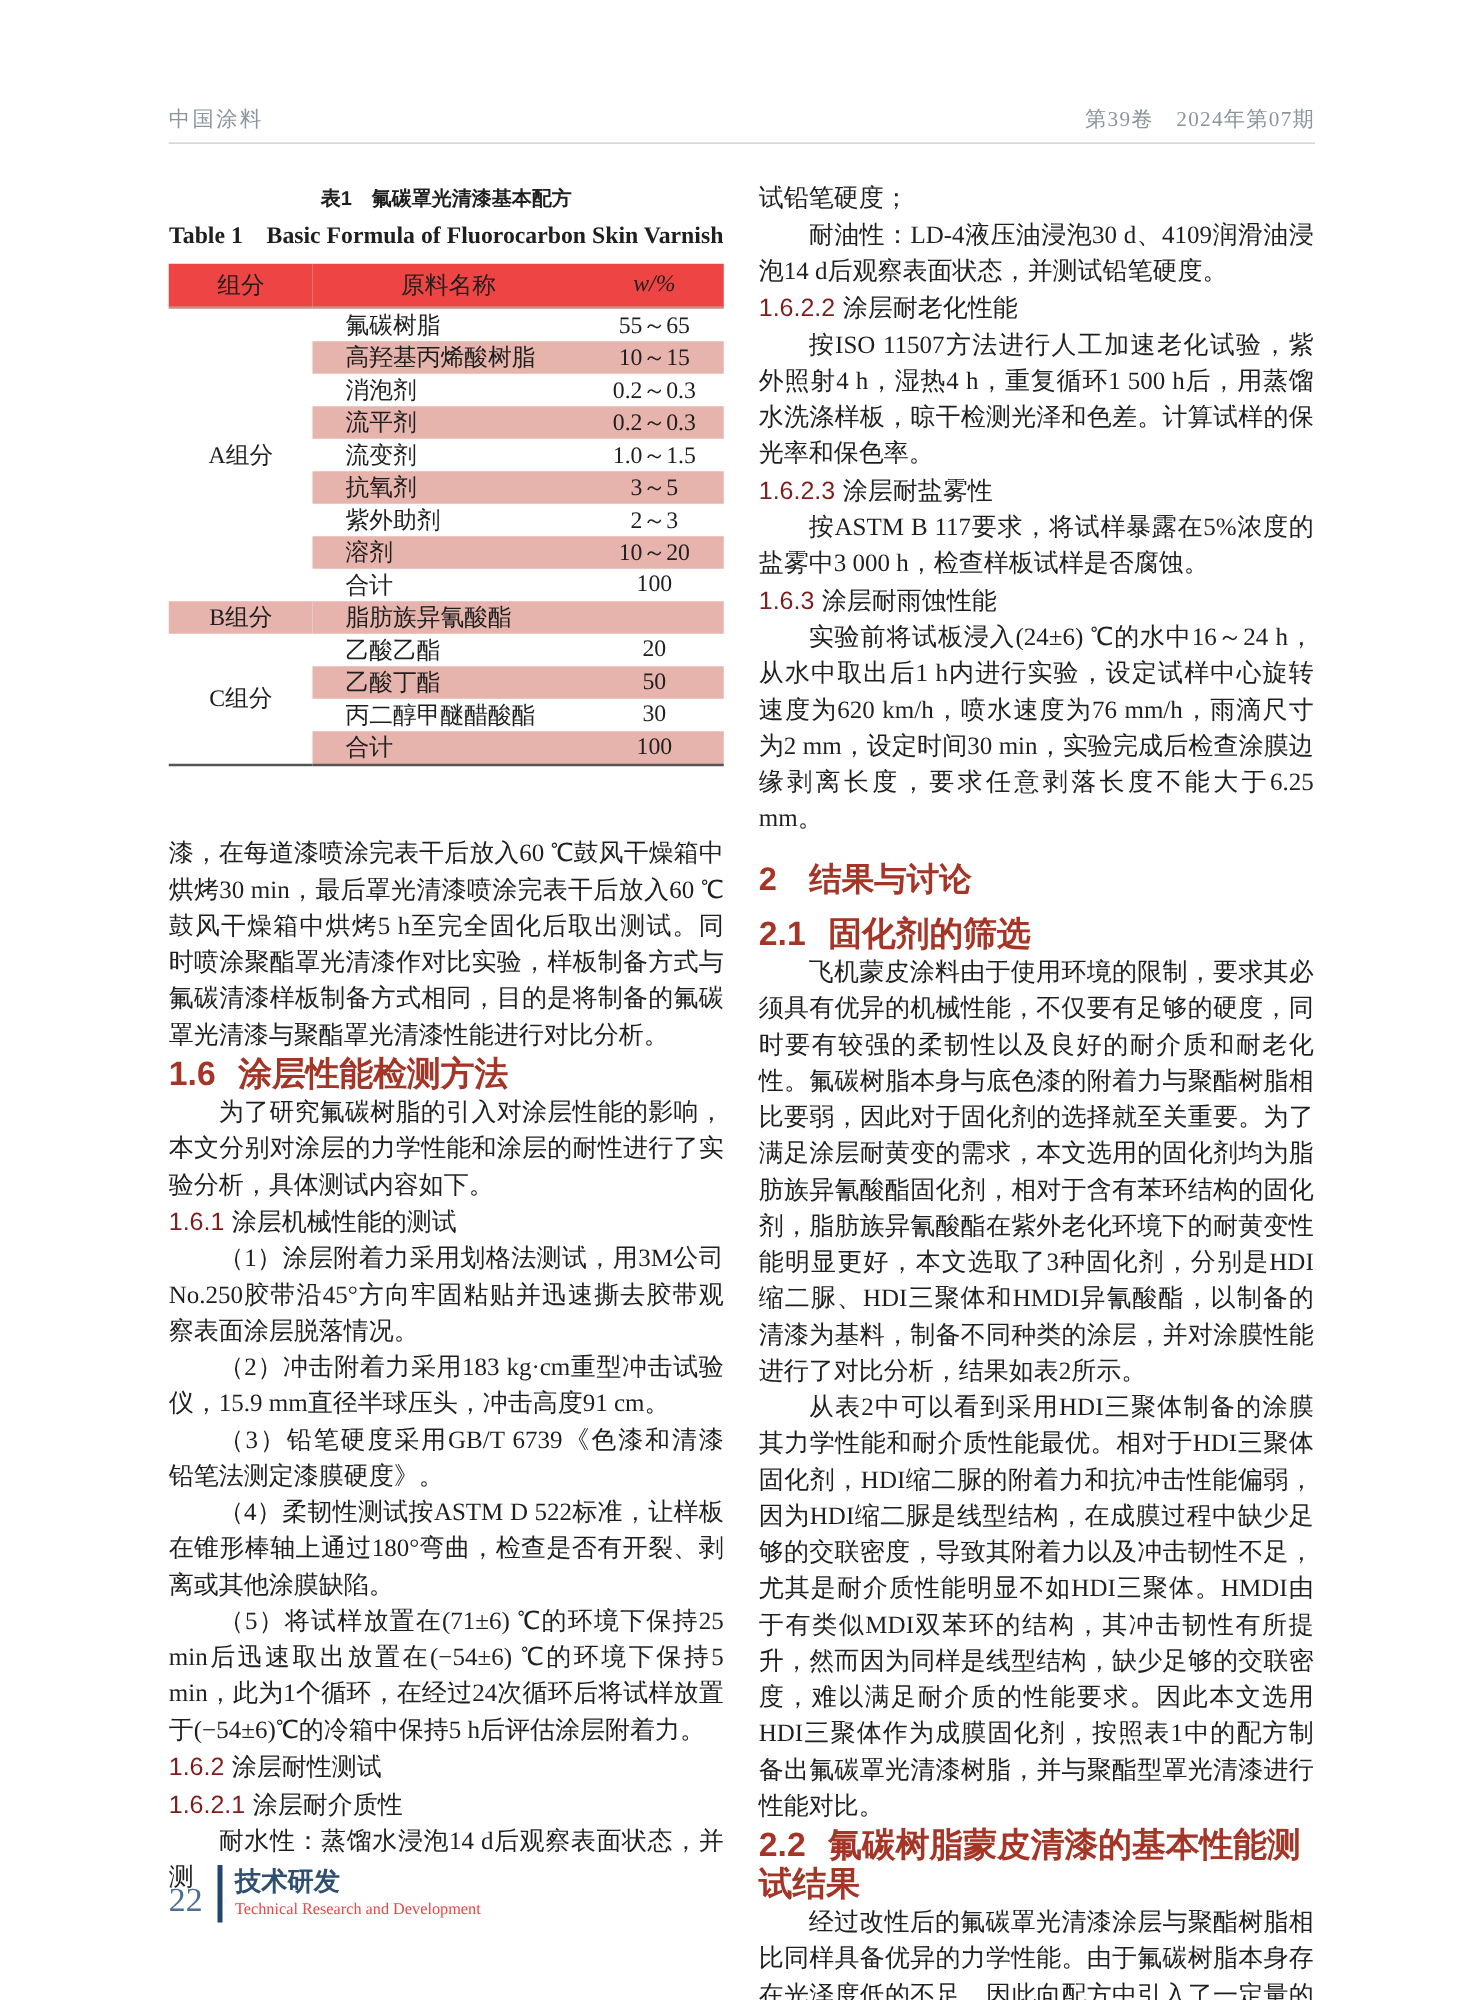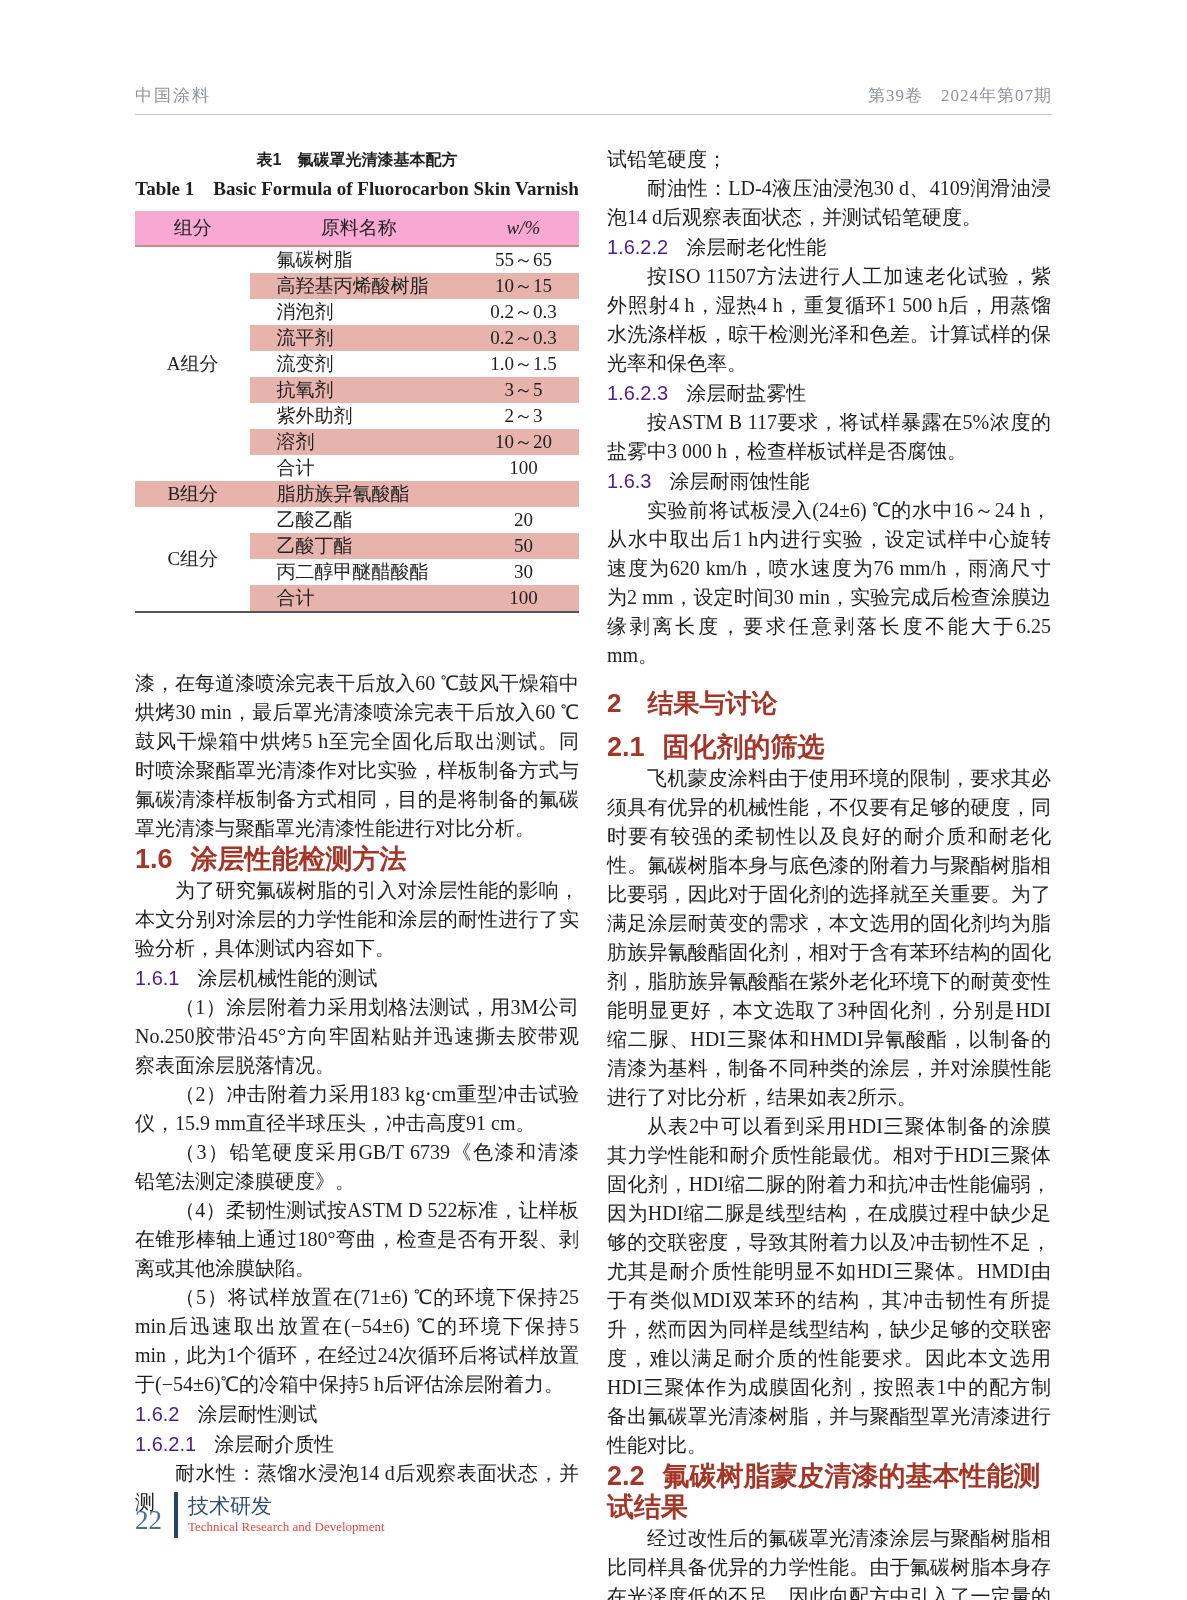--- a/index.html
+++ b/index.html
@@ -8,43 +8,43 @@
   
   .pg-header{display:flex;justify-content:space-between;align-items:flex-end;color:#8d949c;font-size:17px;letter-spacing:2px;padding-bottom:7px;border-bottom:1px solid #c6cad0;}
   .pg-header .right{letter-spacing:1px;}
   
   .columns{display:flex;gap:28px;margin-top:30px;}
   .col{width:444px;}
   
   .tbl-title-zh{text-align:center;font-family:"Liberation Sans",sans-serif;font-weight:bold;font-size:16px;line-height:30px;}
   .tbl-title-en{text-align:center;font-family:"Liberation Serif",serif;font-weight:bold;font-size:19px;line-height:28px;margin-bottom:8px;}
   table.formula{width:100%;border-collapse:collapse;font-size:19px;border-bottom:2px solid #555;}
-  table.formula th{height:32px;background:#f9a8d4;font-weight:normal;border-bottom:2px solid #c88e86;}
+  table.formula th{height:32px;background:#ef4444;font-weight:normal;border-bottom:2px solid #c88e86;}
   table.formula td{height:26px;padding:0 4px;}
   table.formula .c-group{width:26%;text-align:center;}
   table.formula .c-name{width:49%;text-align:left;padding-left:26px;}
   table.formula .c-val{width:25%;text-align:center;}
   table.formula th.c-name{text-align:center;padding-left:0;}
   .wperc{font-style:italic;}
   td.pink{background:#e6b4ad;}
   
   .para{font-size:20px;line-height:29px;text-align:justify;text-justify:inter-ideograph;margin:0;}
   .para.indent{text-indent:2em;}
   .h1{font-family:"Liberation Sans",sans-serif;font-weight:bold;color:#a43527;font-size:26px;line-height:34px;margin:16px 0 12px 0;}
   .h1 .hnum{margin-right:26px;}
   .h2{font-family:"Liberation Sans",sans-serif;font-weight:bold;color:#a43527;font-size:27px;line-height:31px;margin:1px 0;}
   .h2 .hnum{margin-right:18px;}
   .h3{font-family:"Liberation Sans",sans-serif;font-weight:normal;color:#1f1f1f;font-size:20px;line-height:30px;margin:0;}
-  .h3 .hnum{color:#4c1d95;margin-right:18px;}
+  .h3 .hnum{color:#7f1d1d;margin-right:6px;}
   .tbl-block{margin-bottom:56px;}
   
   .pg-footer{position:absolute;left:135px;top:1492px;display:flex;align-items:center;}
   .pg-footer .pageno{font-size:27px;color:#4c6f93;font-family:"Liberation Serif",serif;margin-right:12px;padding-top:10px;}
   .pg-footer .vbar{width:4px;height:46px;background:#24466b;margin-right:10px;}
-  .pg-footer .sec-zh{font-family:"Liberation Sans",sans-serif;font-weight:normal;font-size:21px;color:#2f4f70;line-height:24px;}
+  .pg-footer .sec-zh{font-family:"Liberation Sans",sans-serif;font-weight:bold;font-size:21px;color:#2f4f70;line-height:24px;}
   .pg-footer .sec-en{font-family:"Liberation Serif",serif;font-size:13px;color:#ef4444;line-height:18px;}
 </style>
 </head>
 <body>
 
 <div class="page">
 
   <div class="pg-header">
     <span class="left">中国涂料</span>
     <span class="right">第39卷　2024年第07期</span>

